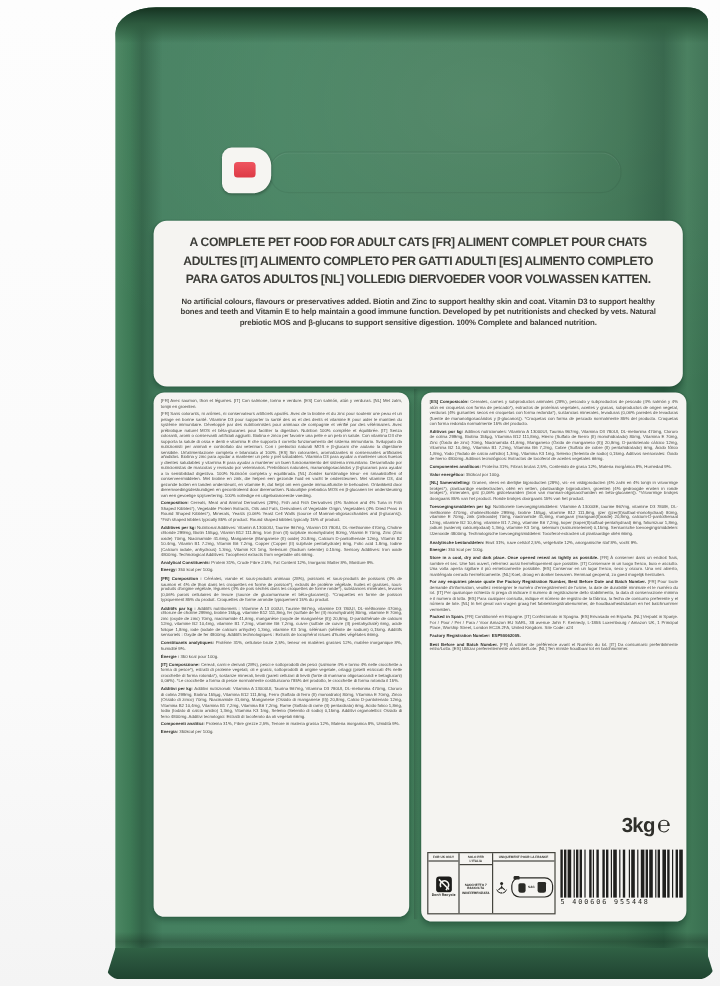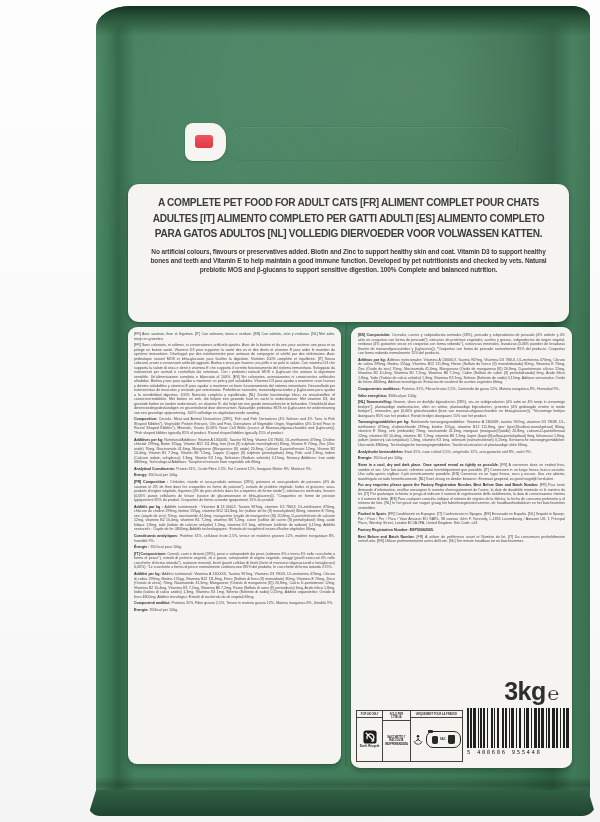--- a/index.html
+++ b/index.html
@@ -44,21 +44,21 @@
     letter-spacing:-0.12px;color:#413f3a;}
   .left-panel{left:32px;top:321px;width:213px;height:437px;border-radius:9px;
     padding:5px 6px;box-sizing:border-box;overflow:hidden;}
   .right-panel{left:255px;top:321px;width:221px;height:441px;border-radius:9px;
     padding:6px 7px;box-sizing:border-box;overflow:hidden;}
   .tiny{margin:0 0 2.2px;font-size:3.6px;line-height:4.5px;text-align:justify;color:#4a4a44;}
   .tiny b{color:#32322d;}
   .rp-text{height:338px;overflow:hidden;}
   
   .weight{position:absolute;right:13px;top:350px;color:#2f2f2b;white-space:nowrap;}
-  .weight .w{font-weight:700;font-size:25px;letter-spacing:-0.6px;}
+  .weight .w{font-weight:700;font-size:17px;letter-spacing:-0.6px;}
   .weight .e{font-weight:400;font-size:19px;margin-left:2px;}
   .barcode{position:absolute;left:116px;top:381px;width:94px;}
   .bars{display:flex;height:40px;align-items:stretch;background:#f5f4f1;}
   .bars .bar{background:#20201e;}
   .bars .gap{background:transparent;}
   .bnum{margin-top:1px;font-family:"DejaVu Sans Mono",monospace;font-size:5.6px;
     letter-spacing:1.6px;color:#23231f;white-space:nowrap;}
   .icons-table{position:absolute;left:5px;top:383px;width:105px;height:50px;
     display:flex;border:0.8px solid #45453f;background:#f5f4f1;}
   .rt-col{display:flex;flex-direction:column;border-right:0.8px solid #45453f;}

